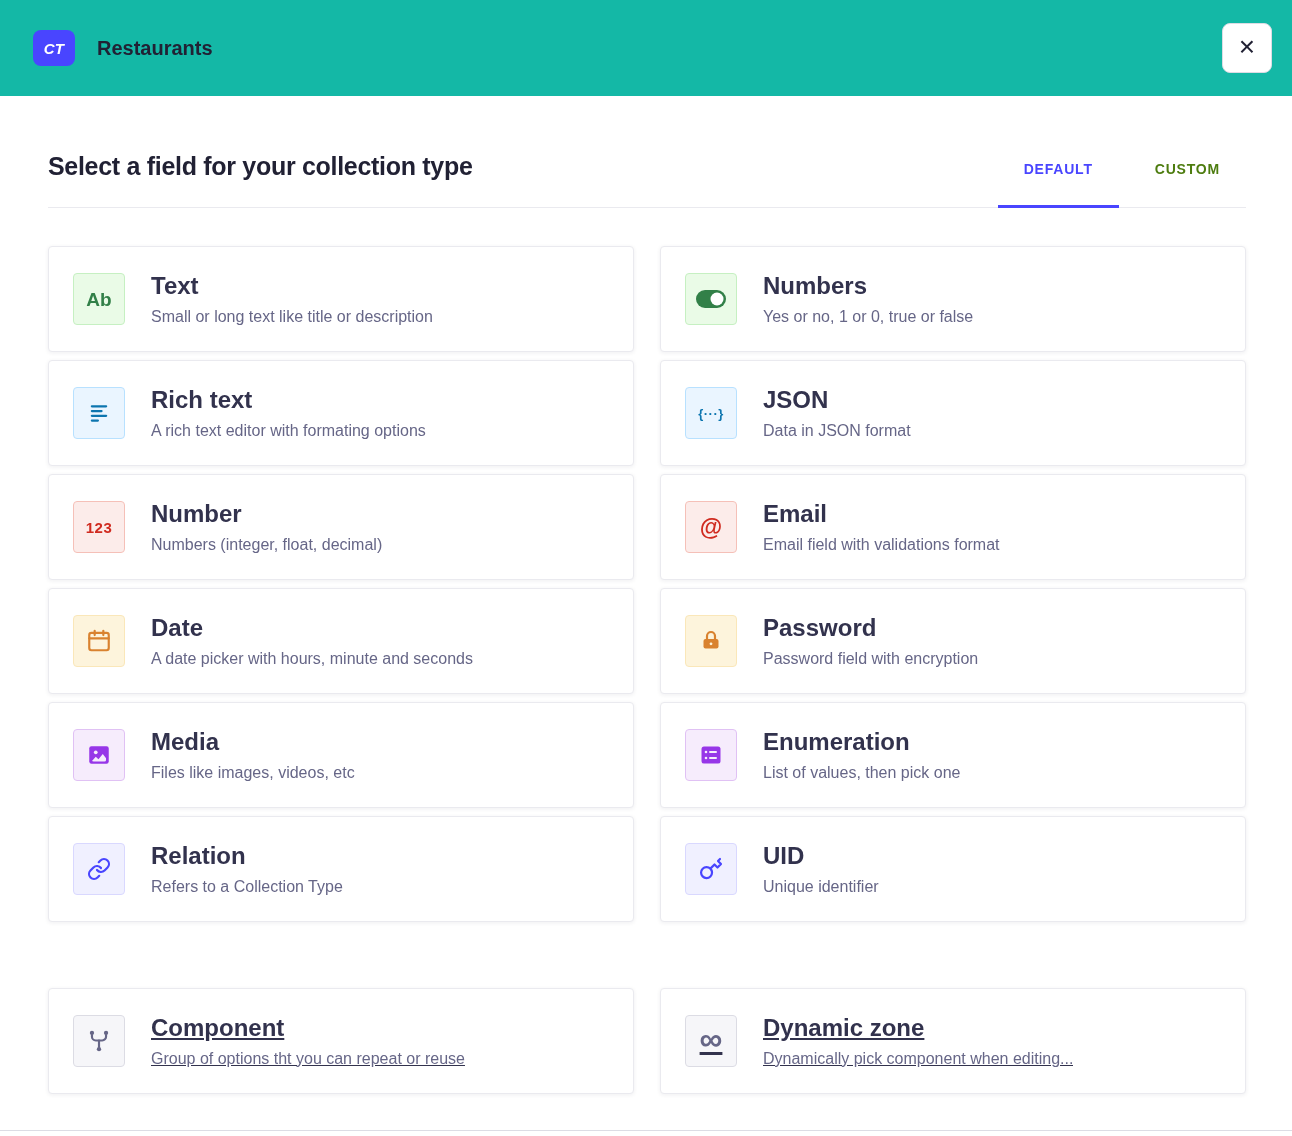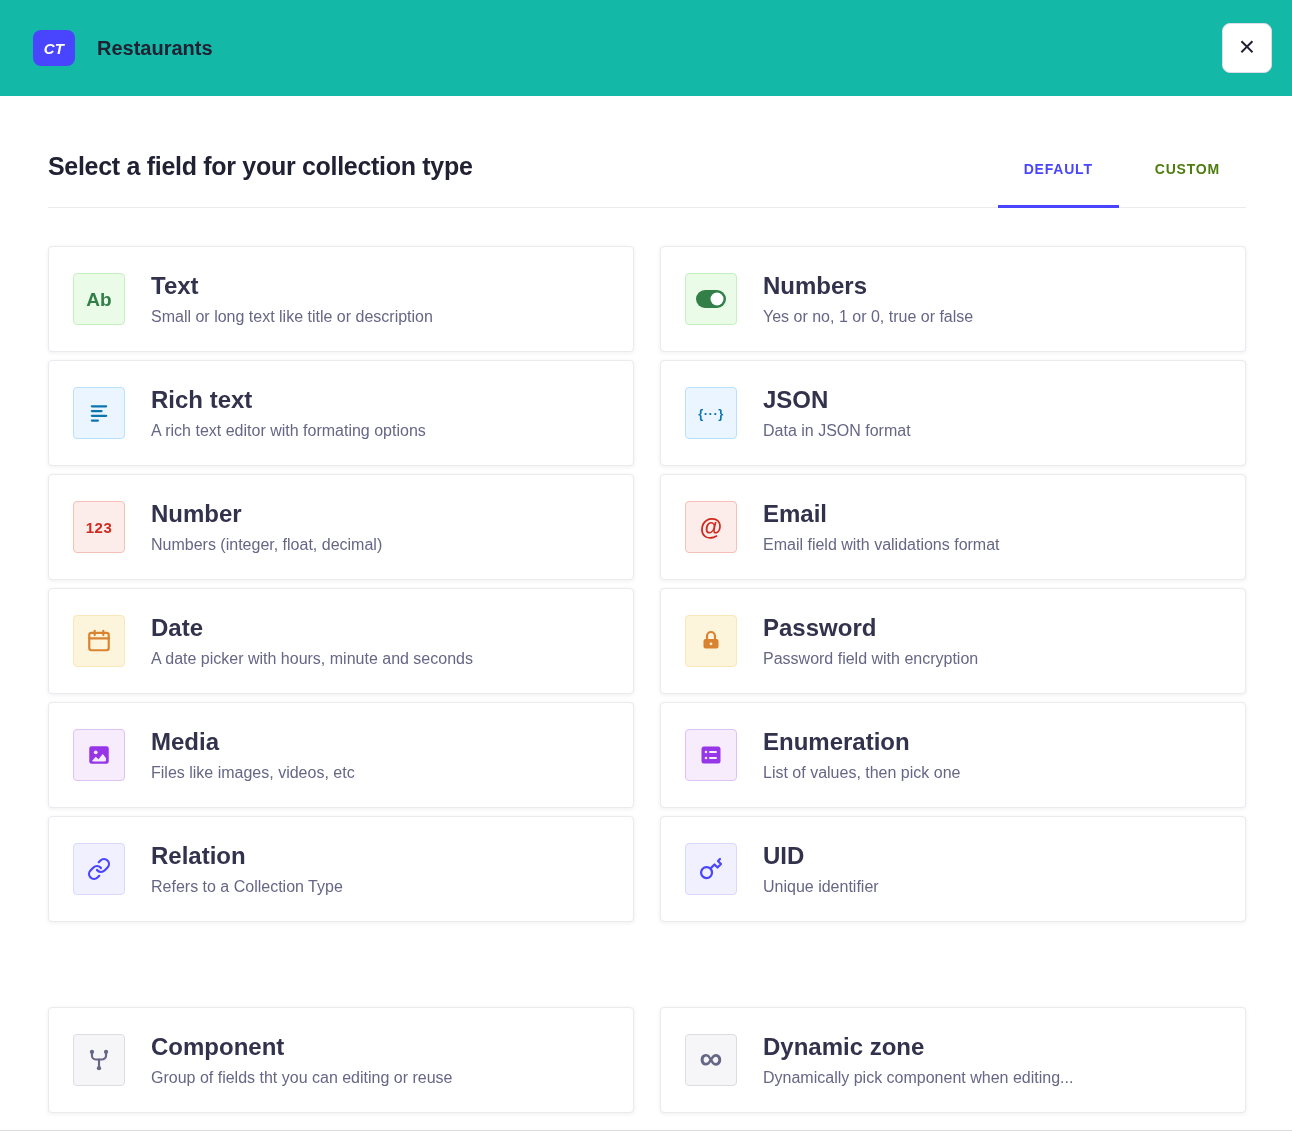--- a/index.html
+++ b/index.html
@@ -54,21 +54,21 @@
     content: ""; position: absolute; left: 0; right: 0; bottom: -1px;
     height: 3px; background: var(--accent);
   }
   .divider { height: 1px; background: #eaeaef; }
 
   
   .cards-grid {
     display: grid; grid-template-columns: 1fr 1fr;
     column-gap: 26px; row-gap: 8px; margin-top: 38px;
   }
-  .grid-extra { margin-top: 85px; }
+  .grid-extra { margin-top: 66px; text-decoration: underline; }
   .field-card {
     display: flex; align-items: center; gap: 26px;
     height: 106px; padding: 0 24px; overflow: hidden;
     background: #fff; border: 1px solid #eaeaef; border-radius: 4px;
     box-shadow: 0 1px 4px rgba(33,33,52,.07);
     cursor: pointer; text-align: left;
   }
   .icon-box {
     flex: none; width: 52px; height: 52px;
     border: 1px solid transparent; border-radius: 4px;
@@ -268,21 +268,21 @@
             <svg width="26" height="26" viewBox="0 0 24 24" fill="none" stroke="currentColor" stroke-width="2" stroke-linecap="round">
               <circle cx="5.5" cy="4.5" r="2" fill="currentColor" stroke="none"></circle>
               <circle cx="18.5" cy="4.5" r="2" fill="currentColor" stroke="none"></circle>
               <circle cx="12" cy="19.5" r="2" fill="currentColor" stroke="none"></circle>
               <path d="M5.5 6.5v1.5a3.5 3.5 0 0 0 3.5 3.5h6a3.5 3.5 0 0 0 3.5-3.5V6.5"></path>
               <path d="M12 11.5v6"></path>
             </svg>
           </span>
           <span class="card-text">
             <span class="card-title">Component</span>
-            <span class="card-desc">Group of fields tht you can editing or reuse</span>
+            <span class="card-desc">Group of options tht you can repeat or reuse</span>
           </span>
         </button>
         <button type="button" class="field-card">
           <span class="icon-box" style="background: rgb(246, 246, 249); border-color: rgb(220, 220, 228); color: rgb(102, 102, 135);">
             <span class="glyph glyph-dynamiczone">∞</span>
           </span>
           <span class="card-text">
             <span class="card-title">Dynamic zone</span>
             <span class="card-desc">Dynamically pick component when editing...</span>
           </span>

